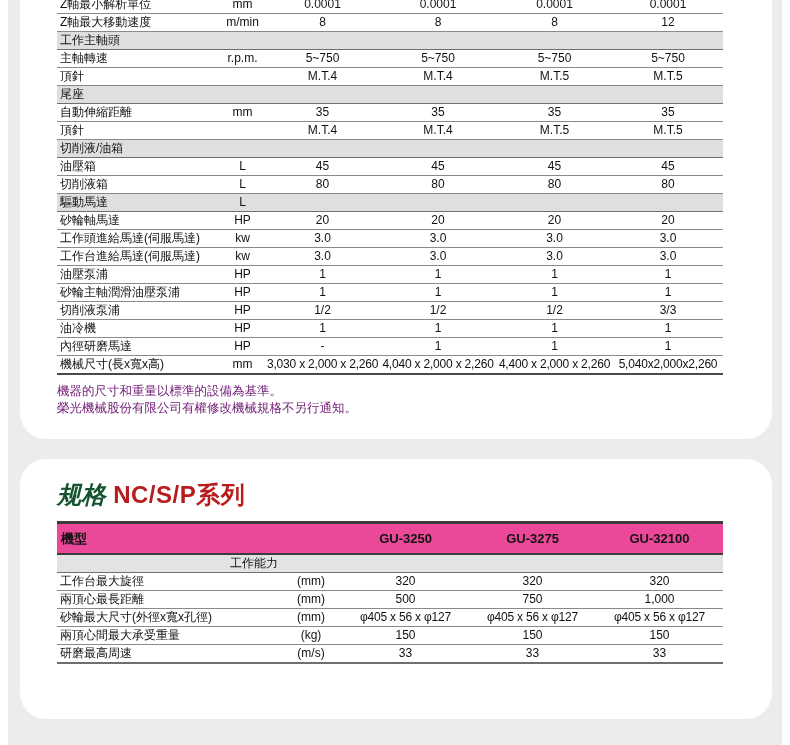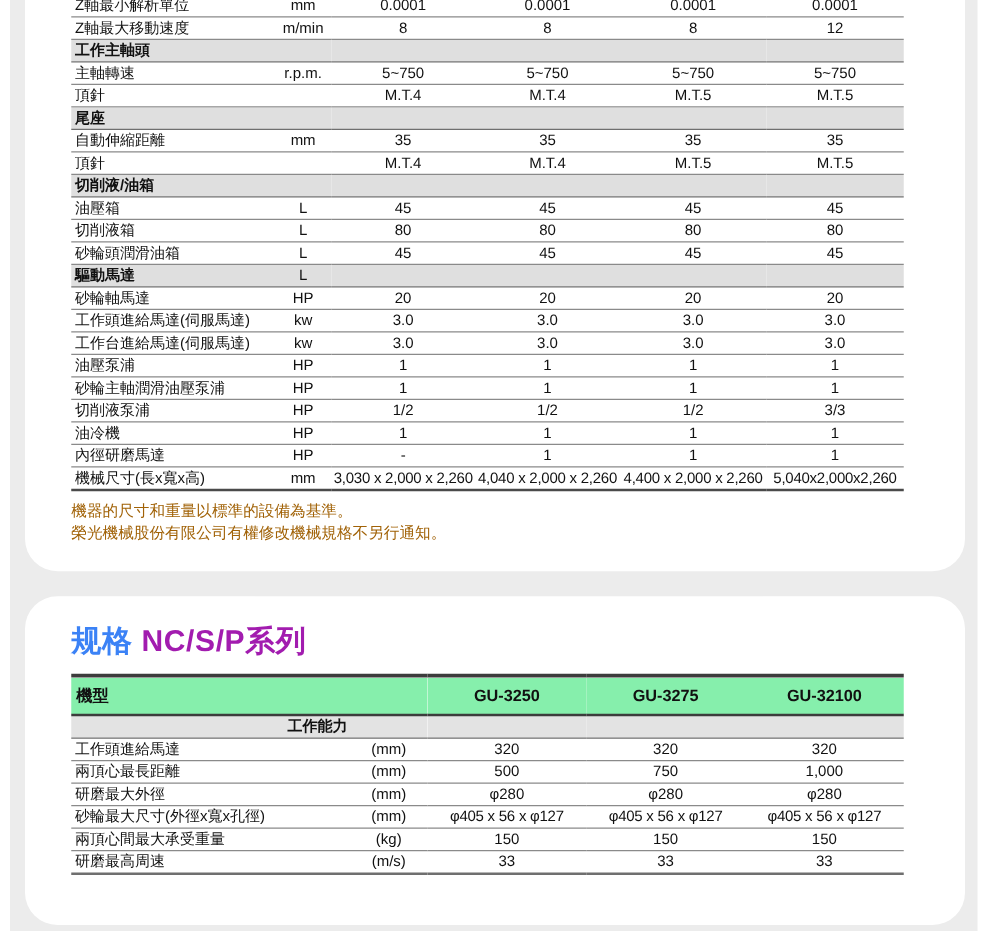--- a/index.html
+++ b/index.html
@@ -11,30 +11,30 @@
   .card1 { margin-top:-24px; padding:20px 0 22px 0; border-top-left-radius:0; border-top-right-radius:0; }
   .card2 { margin-top:20px; padding:18px 0 40px 0; min-height:260px; }
   .tblwrap { padding-left:37px; }
   table { border-collapse:collapse; table-layout:fixed; width:666px; }
   td { font-size:12px; line-height:15px; padding:1px 2px; vertical-align:middle;
        border-bottom:1px solid #8a8a8a; white-space:nowrap; overflow:hidden; }
   td.lbl { text-align:left; padding-left:3px; }
   td.unit { text-align:center; }
   td.val { text-align:center; }
   td.small { font-size:12px; letter-spacing:-0.2px; }
-  tr.section td { background:#dfdfdf; font-weight:bold; border-bottom:1px solid #6f6f6f; border-top:1px solid #6f6f6f; }
+  tr.section td { background:#dfdfdf; font-weight:normal; border-bottom:1px solid #6f6f6f; border-top:1px solid #6f6f6f; }
   tr.section td.unit { font-weight:normal; }
   #spec-table-1 { border-bottom:2px solid #4a4a4a; }
   
-  .notes { padding:8px 0 0 37px; font-size:12.5px; line-height:17px; color:#a16207; }
+  .notes { padding:8px 0 0 37px; font-size:12.5px; line-height:17px; color:#701a75; }
   
   .sec2-title { padding:2px 0 10px 37px; font-size:24px; font-weight:bold; letter-spacing:0.5px; }
-  .sec2-title .hl { color:#3b82f6; }
-  .sec2-title .rest { color:#a21caf; }
-  #spec-table-2 thead td { background:#86efac; font-weight:bold; font-size:13px; height:31px;
+  .sec2-title .hl { color:#14532d;font-style:italic; }
+  .sec2-title .rest { color:#b91c1c; }
+  #spec-table-2 thead td { background:#ec4899; font-weight:bold; font-size:13px; height:31px;
        border-top:3px solid #3c3c3c; border-bottom:2px solid #3c3c3c; }
   #spec-table-2 thead td.lbl { padding-left:4px; }
   #spec-table-2 tr.section td { background:#e3e3e3;text-align:right; }
   #spec-table-2 { border-bottom:2px solid #6f6f6f; }
   #spec-table-2 td { height:17px; }
 </style>
 </head>
 <body>
 
 <div class="viewport">
@@ -132,28 +132,20 @@
                 <td class="val">45</td>
                 <td class="val">45</td>
               </tr>
               <tr class="data">
                 <td class="lbl">切削液箱</td>
                 <td class="unit">L</td>
                 <td class="val">80</td>
                 <td class="val">80</td>
                 <td class="val">80</td>
                 <td class="val">80</td>
-              </tr>
-              <tr class="data">
-                <td class="lbl">砂輪頭潤滑油箱</td>
-                <td class="unit">L</td>
-                <td class="val">45</td>
-                <td class="val">45</td>
-                <td class="val">45</td>
-                <td class="val">45</td>
               </tr>
               <tr class="section">
                 <td class="lbl">驅動馬達</td>
                 <td class="unit">L</td>
                 <td class="val"></td>
                 <td class="val"></td>
                 <td class="val"></td>
                 <td class="val"></td>
               </tr>
               <tr class="data">
@@ -261,41 +253,34 @@
           </thead>
           <tbody id="tbody-2">
               <tr class="section">
                 <td class="lbl">工作能力</td>
                 <td class="unit"></td>
                 <td class="val"></td>
                 <td class="val"></td>
                 <td class="val"></td>
               </tr>
               <tr class="data">
-                <td class="lbl">工作頭進給馬達</td>
+                <td class="lbl">工作台最大旋徑</td>
                 <td class="unit">(mm)</td>
                 <td class="val">320</td>
                 <td class="val">320</td>
                 <td class="val">320</td>
               </tr>
               <tr class="data">
                 <td class="lbl">兩頂心最長距離</td>
                 <td class="unit">(mm)</td>
                 <td class="val">500</td>
                 <td class="val">750</td>
                 <td class="val">1,000</td>
               </tr>
               <tr class="data">
-                <td class="lbl">研磨最大外徑</td>
-                <td class="unit">(mm)</td>
-                <td class="val">φ280</td>
-                <td class="val">φ280</td>
-                <td class="val">φ280</td>
-              </tr>
-              <tr class="data">
                 <td class="lbl">砂輪最大尺寸(外徑x寬x孔徑)</td>
                 <td class="unit">(mm)</td>
                 <td class="val small">φ405 x 56 x φ127</td>
                 <td class="val small">φ405 x 56 x φ127</td>
                 <td class="val small">φ405 x 56 x φ127</td>
               </tr>
               <tr class="data">
                 <td class="lbl">兩頂心間最大承受重量</td>
                 <td class="unit">(kg)</td>
                 <td class="val">150</td>

